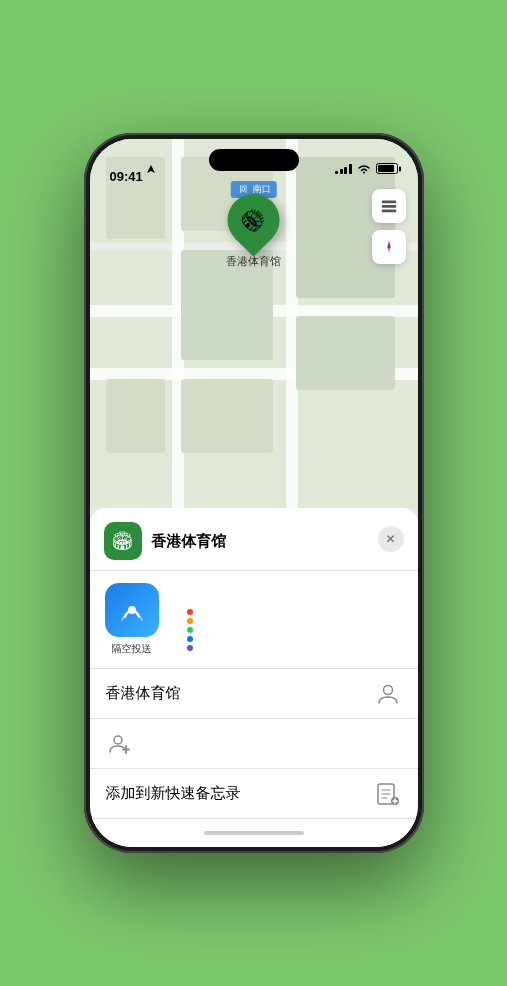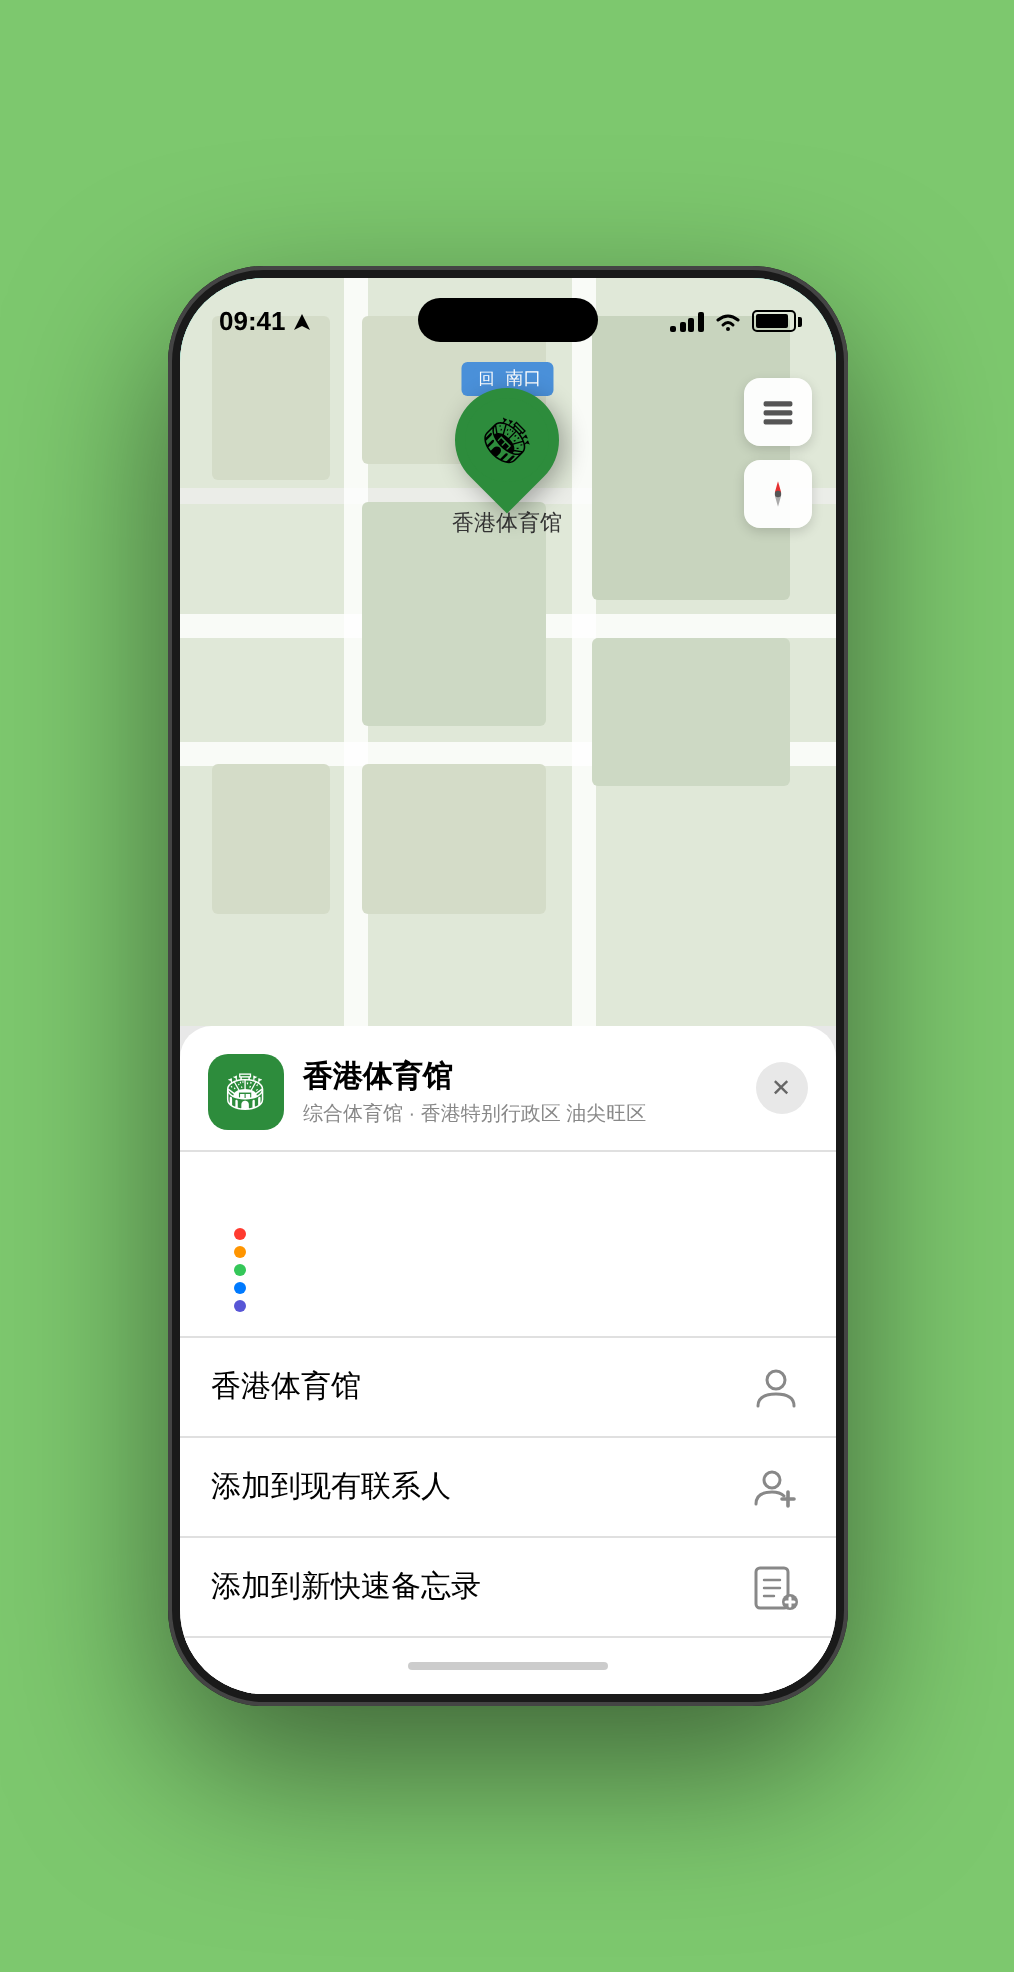--- a/index.html
+++ b/index.html
@@ -56,20 +56,21 @@
       top: 0;
       left: 0;
       right: 0;
       z-index: 50;
     }
 
     .status-time {
       font-size: 13px;
       font-weight: 600;
       color: #000;
+      margin-top: 16px;
     }
 
     .status-icons {
       display: flex;
       align-items: center;
       gap: 5px;
     }
 
     .signal-bars {
       display: flex;
@@ -498,27 +499,36 @@
         </div>
       </div>
     </div>
 
     <div class="bottom-sheet">
 
       <div class="place-header">
         <div class="place-icon">🏟</div>
         <div class="place-info">
           <div class="place-name">香港体育馆</div>
-          <div class="place-subtitle">综合体育馆 · 香港特别行政区 油尖旺区</div>
         </div>
         <div class="close-btn">✕</div>
       </div>
 
       <div class="share-row">
 
+        <div class="share-item">
+          <div class="share-icon-wrap airdrop">
+            <svg width="30" height="30" viewBox="0 0 30 30">
+              <circle cx="15" cy="15" r="4" fill="white"></circle>
+              <path d="M8 22 Q15 8 22 22" stroke="white" stroke-width="2" fill="none" stroke-linecap="round"></path>
+              <path d="M5 25 Q15 4 25 25" stroke="white" stroke-width="1.5" fill="none" stroke-linecap="round" opacity="0.6"></path>
+            </svg>
+          </div>
+          <span class="share-label">隔空投送</span>
+        </div>
 
 
 
 
         <div class="more-dots">
           <div style="display:flex;flex-direction:column;gap:3px;padding-top:12px;">
             <div class="dot" style="background:#ff3b30;"></div>
             <div class="dot" style="background:#ff9500;"></div>
             <div class="dot" style="background:#34c759;"></div>
             <div class="dot" style="background:#007aff;"></div>
@@ -532,21 +542,20 @@
         <span class="action-label">香港体育馆</span>
         <div class="action-icon">
           <svg width="22" height="22" viewBox="0 0 22 22">
             <circle cx="11" cy="7" r="4.5" fill="none" stroke="#888" stroke-width="1.5"></circle>
             <path d="M2 20 Q2 14 11 14 Q20 14 20 20" fill="none" stroke="#888" stroke-width="1.5" stroke-linecap="round"></path>
           </svg>
         </div>
       </div>
 
       <div class="action-row">
-        <span class="action-label">添加到现有联系人</span>
         <div class="action-icon">
           <svg width="24" height="22" viewBox="0 0 24 22">
             <circle cx="10" cy="7" r="4" fill="none" stroke="#888" stroke-width="1.5"></circle>
             <path d="M2 19 Q2 13 10 13 Q14 13 16 15" fill="none" stroke="#888" stroke-width="1.5" stroke-linecap="round"></path>
             <path d="M18 13 L18 20 M15 16.5 L21 16.5" stroke="#888" stroke-width="1.8" stroke-linecap="round"></path>
           </svg>
         </div>
       </div>
 
       <div class="action-row">

